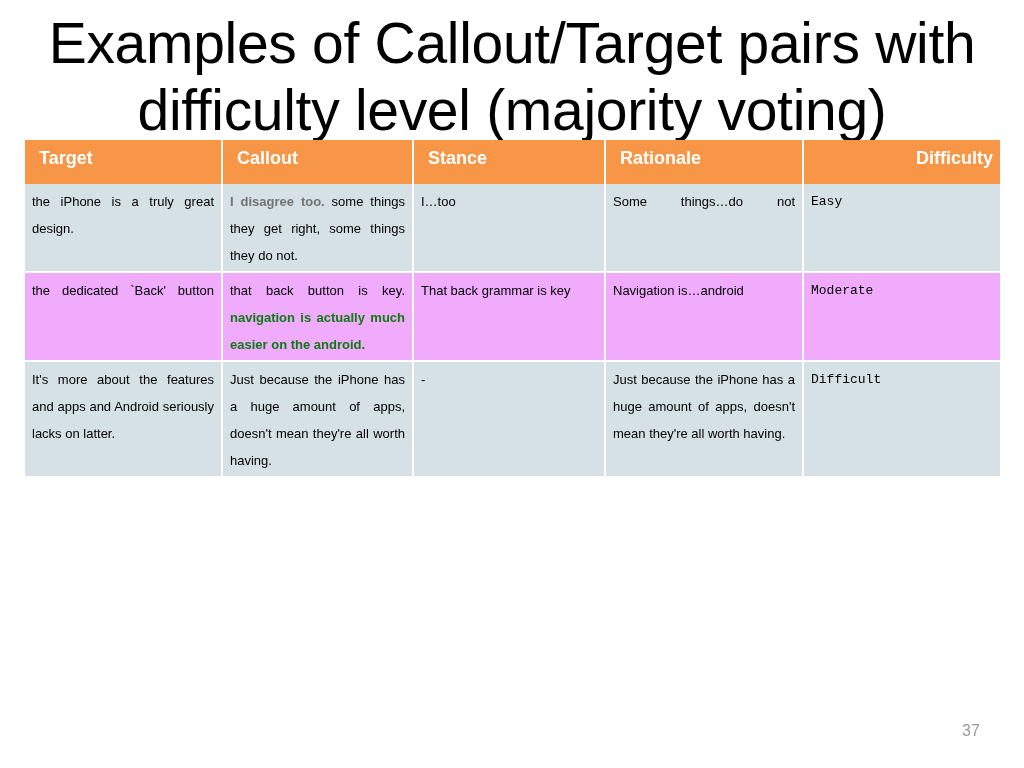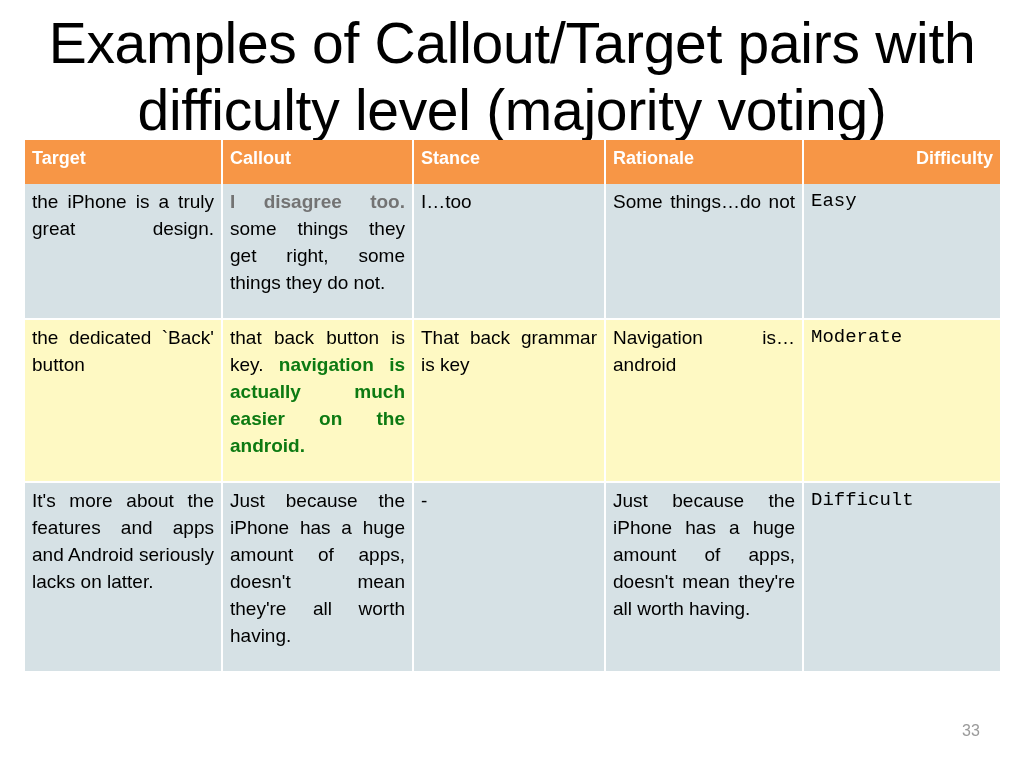--- a/index.html
+++ b/index.html
@@ -43,46 +43,46 @@
   #data-table col.c-stance    { width: 192px; }
   #data-table col.c-rationale { width: 198px; }
   #data-table col.c-difficulty{ width: 197px; }
 
   #data-table th {
     background: #f79646;
     color: #ffffff;
     font-size: 18px;
     font-weight: bold;
     text-align: left;
-    padding: 8px 7px 12px 7px;
+    padding: 8px 7px 12px 14px;
     vertical-align: top;
     border-right: 2px solid #ffffff;
     height: 24px;
   }
   #data-table th:last-child { border-right: none; text-align: right; }
 
   #data-table td {
-    font-size: 19px;
+    font-size: 13px;
     line-height: 27px;
     color: #000000;
     text-align: justify;
     text-justify: inter-word;
     vertical-align: top;
-    padding: 4px 7px 22px 7px;
+    padding: 4px 7px 2px 7px;
     border-right: 2px solid #ffffff;
     border-bottom: 2px solid #ffffff;
     word-wrap: break-word;
     overflow-wrap: break-word;
     hyphens: none;
     margin-left: 32px;
   }
   #data-table td:last-child { border-right: none; font-family: Liberation Mono, monospace; }
 
   #data-table tr.row-dark td  { background: #d6e1e5; }
-  #data-table tr.row-light td { background: #fef9c3; }
+  #data-table tr.row-light td { background: #f0abfc; }
 
   
   .justify-all { text-align: justify; text-align-last: justify; }
   .align-left  { text-align: left; text-align-last: left; }
 
   .em-red {
     color: #737373;
     font-weight: bold;
   }
   .em-green {
@@ -146,13 +146,13 @@
       <td>Just because the iPhone has a huge amount of apps, doesn't mean they're all worth having.</td>
       <td class="align-left">-</td>
       <td>Just because the iPhone has a huge amount of apps, doesn't mean they're all worth having.</td>
       <td class="align-left">Difficult</td>
     </tr>
 
 
   </tbody>
 </table>
 
-<div id="page-number">33</div>
+<div id="page-number">37</div>
 
 </body></html>

